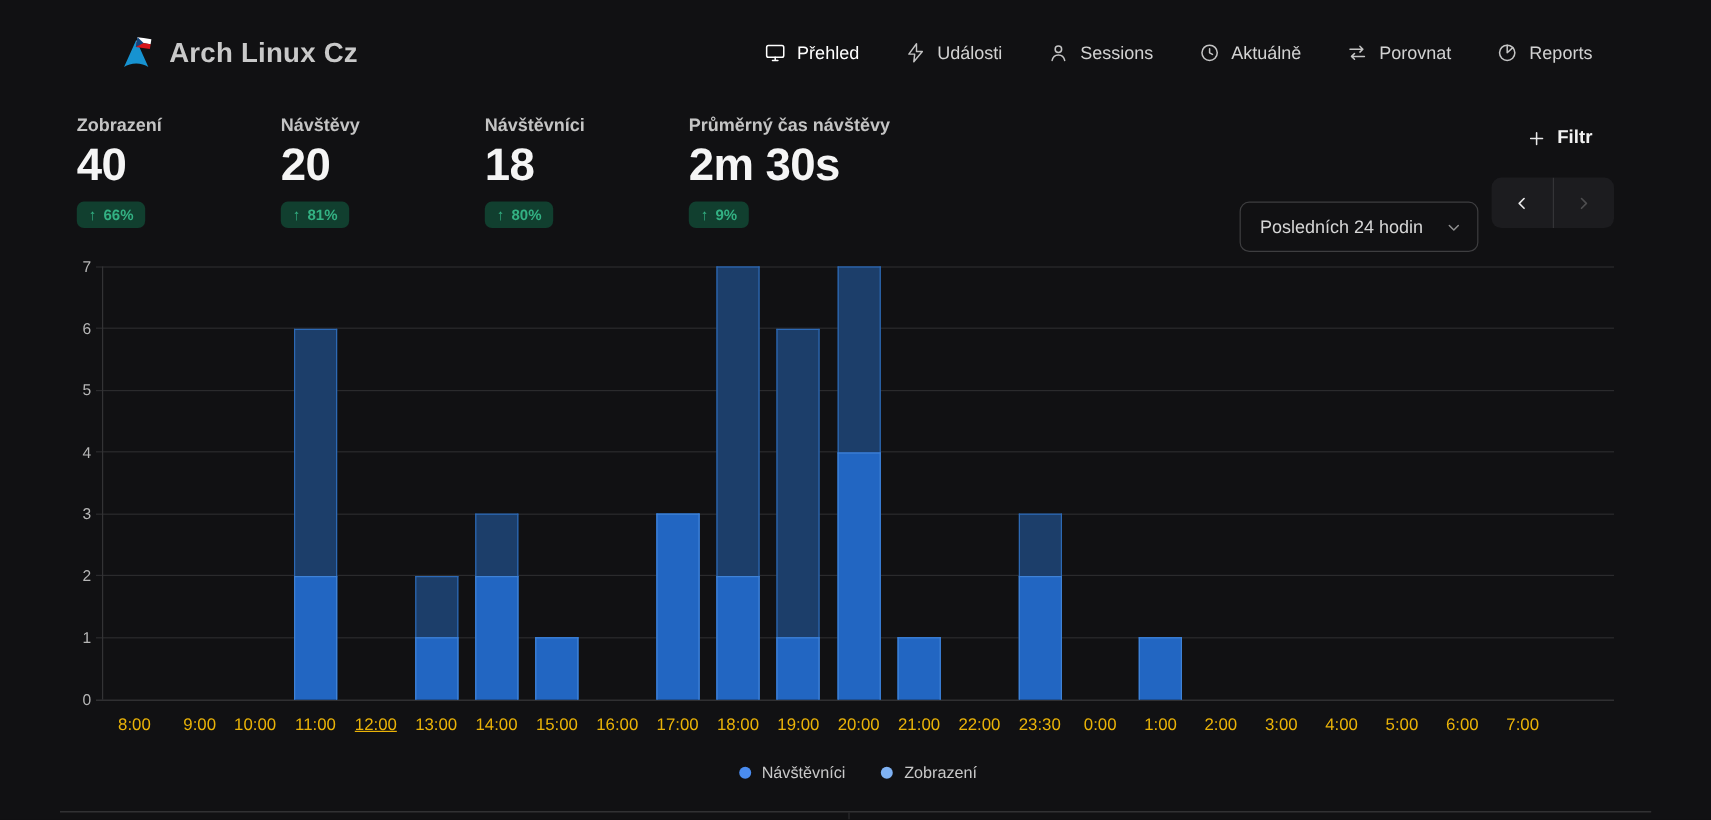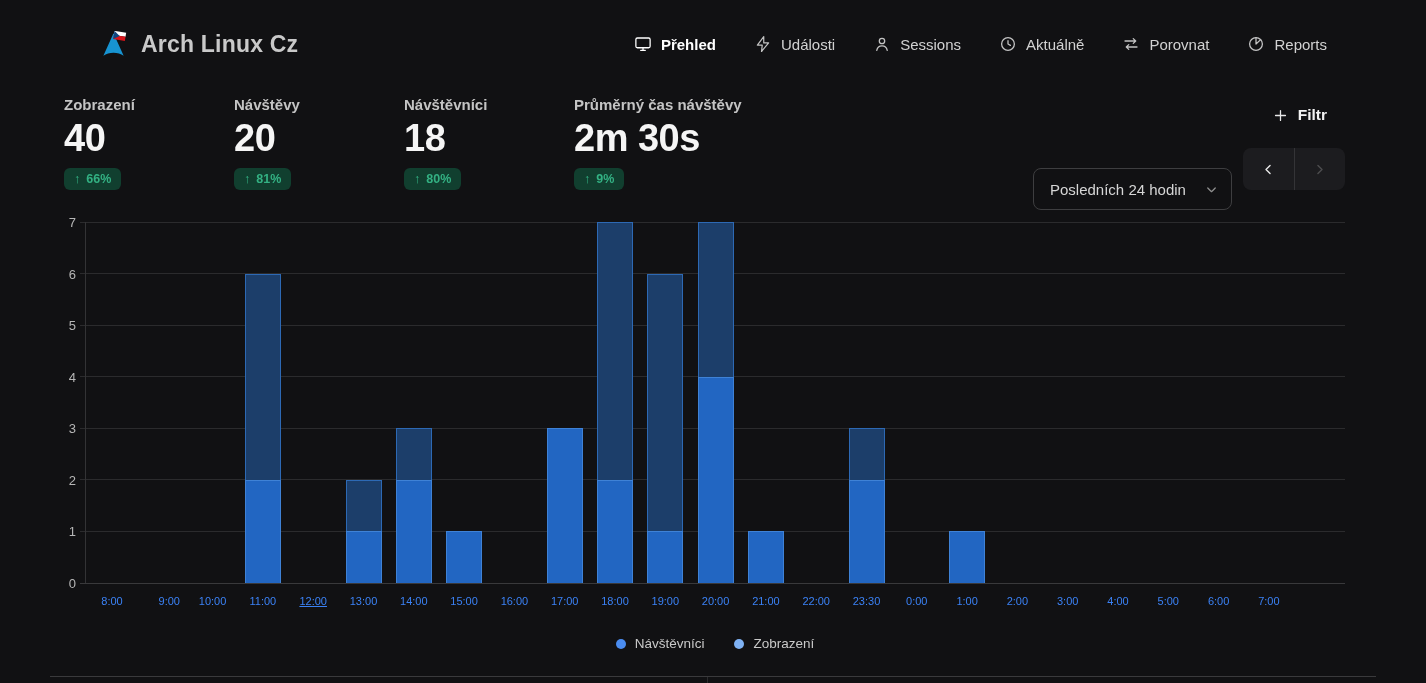--- a/index.html
+++ b/index.html
@@ -15,21 +15,21 @@
 
   
   .header { position:absolute; top:0; left:0; right:0; height:88px;
             display:flex; align-items:center; padding:0 99px 0 64px;margin-left:36px; }
   .brand { display:flex; align-items:center; gap:14px; }
   .brand-title { font-size:23px; font-weight:700; color:#c9c9c9; letter-spacing:.2px; }
   .nav { margin-left:auto; display:flex; align-items:center; gap:38px; }
   .nav-item { display:flex; align-items:center; gap:9px; font-size:15px;
               color:#d2d2d2; cursor:pointer; white-space:nowrap; }
   .nav-item .nicon { color:#c4c4c4; }
-  .nav-item.active { font-weight:700; color:#ffffff; }
+  .nav-item.active { font-weight:400; color:#ffffff; }
   .nav-item.active .nicon { color:#ffffff; }
 
   
   #stats { position:absolute; top:96px; left:64px; display:flex; }
   .stat { width:170px; display:flex; flex-direction:column; align-items:flex-start; }
   .stat:last-child { width:auto; }
   .stat-label { font-size:15px; font-weight:700; color:#c4c4c4; white-space:nowrap; }
   .stat-value { margin-top:4px; font-size:38px; font-weight:700; color:#f5f5f5;
                 letter-spacing:-.5px; line-height:1.13; white-space:nowrap; }
   .stat-badge { margin-top:8px; display:inline-flex; align-items:center; gap:6px;
@@ -52,21 +52,21 @@
 
   
   #chart-area { position:absolute; left:85px; top:222px; width:1260px; height:361px; }
   .gridline { position:absolute; left:-5px; width:1265px; height:1px; background:#2b2b2d; }
   .gridline.base { background:#39393b; }
   .y-axis-line { position:absolute; left:0; top:0; width:1px; height:100%; background:#333335; }
   .ylabel { position:absolute; right:calc(100% + 9px); transform:translateY(-50%);
             font-size:13px; color:#b6b6b6; }
   .bar { position:absolute; bottom:0; border-style:solid; border-width:1px 1px 0 1px; }
   .xlabel { position:absolute; top:calc(100% + 12px); width:64px; text-align:center;
-            font-size:11px; color:#3b82f6; white-space:nowrap; }
+            font-size:14px; color:#eab308; white-space:nowrap; }
   #legend { position:absolute; top:636px; left:85px; width:1260px;
             display:flex; justify-content:center; gap:30px; }
   .legend-item { display:flex; align-items:center; gap:9px; font-size:13.5px;
                  color:#c9c9c9; cursor:pointer; }
   .legend-dot { width:10px; height:10px; border-radius:50%; }
 
   
   .panel-divider { position:absolute; top:676px; left:50px; width:1326px; height:1px; background:#3a3a3c; }
   .panel-vline { position:absolute; top:677px; left:707px; width:1px; height:6px; background:#2b2b2d; }
 </style>

